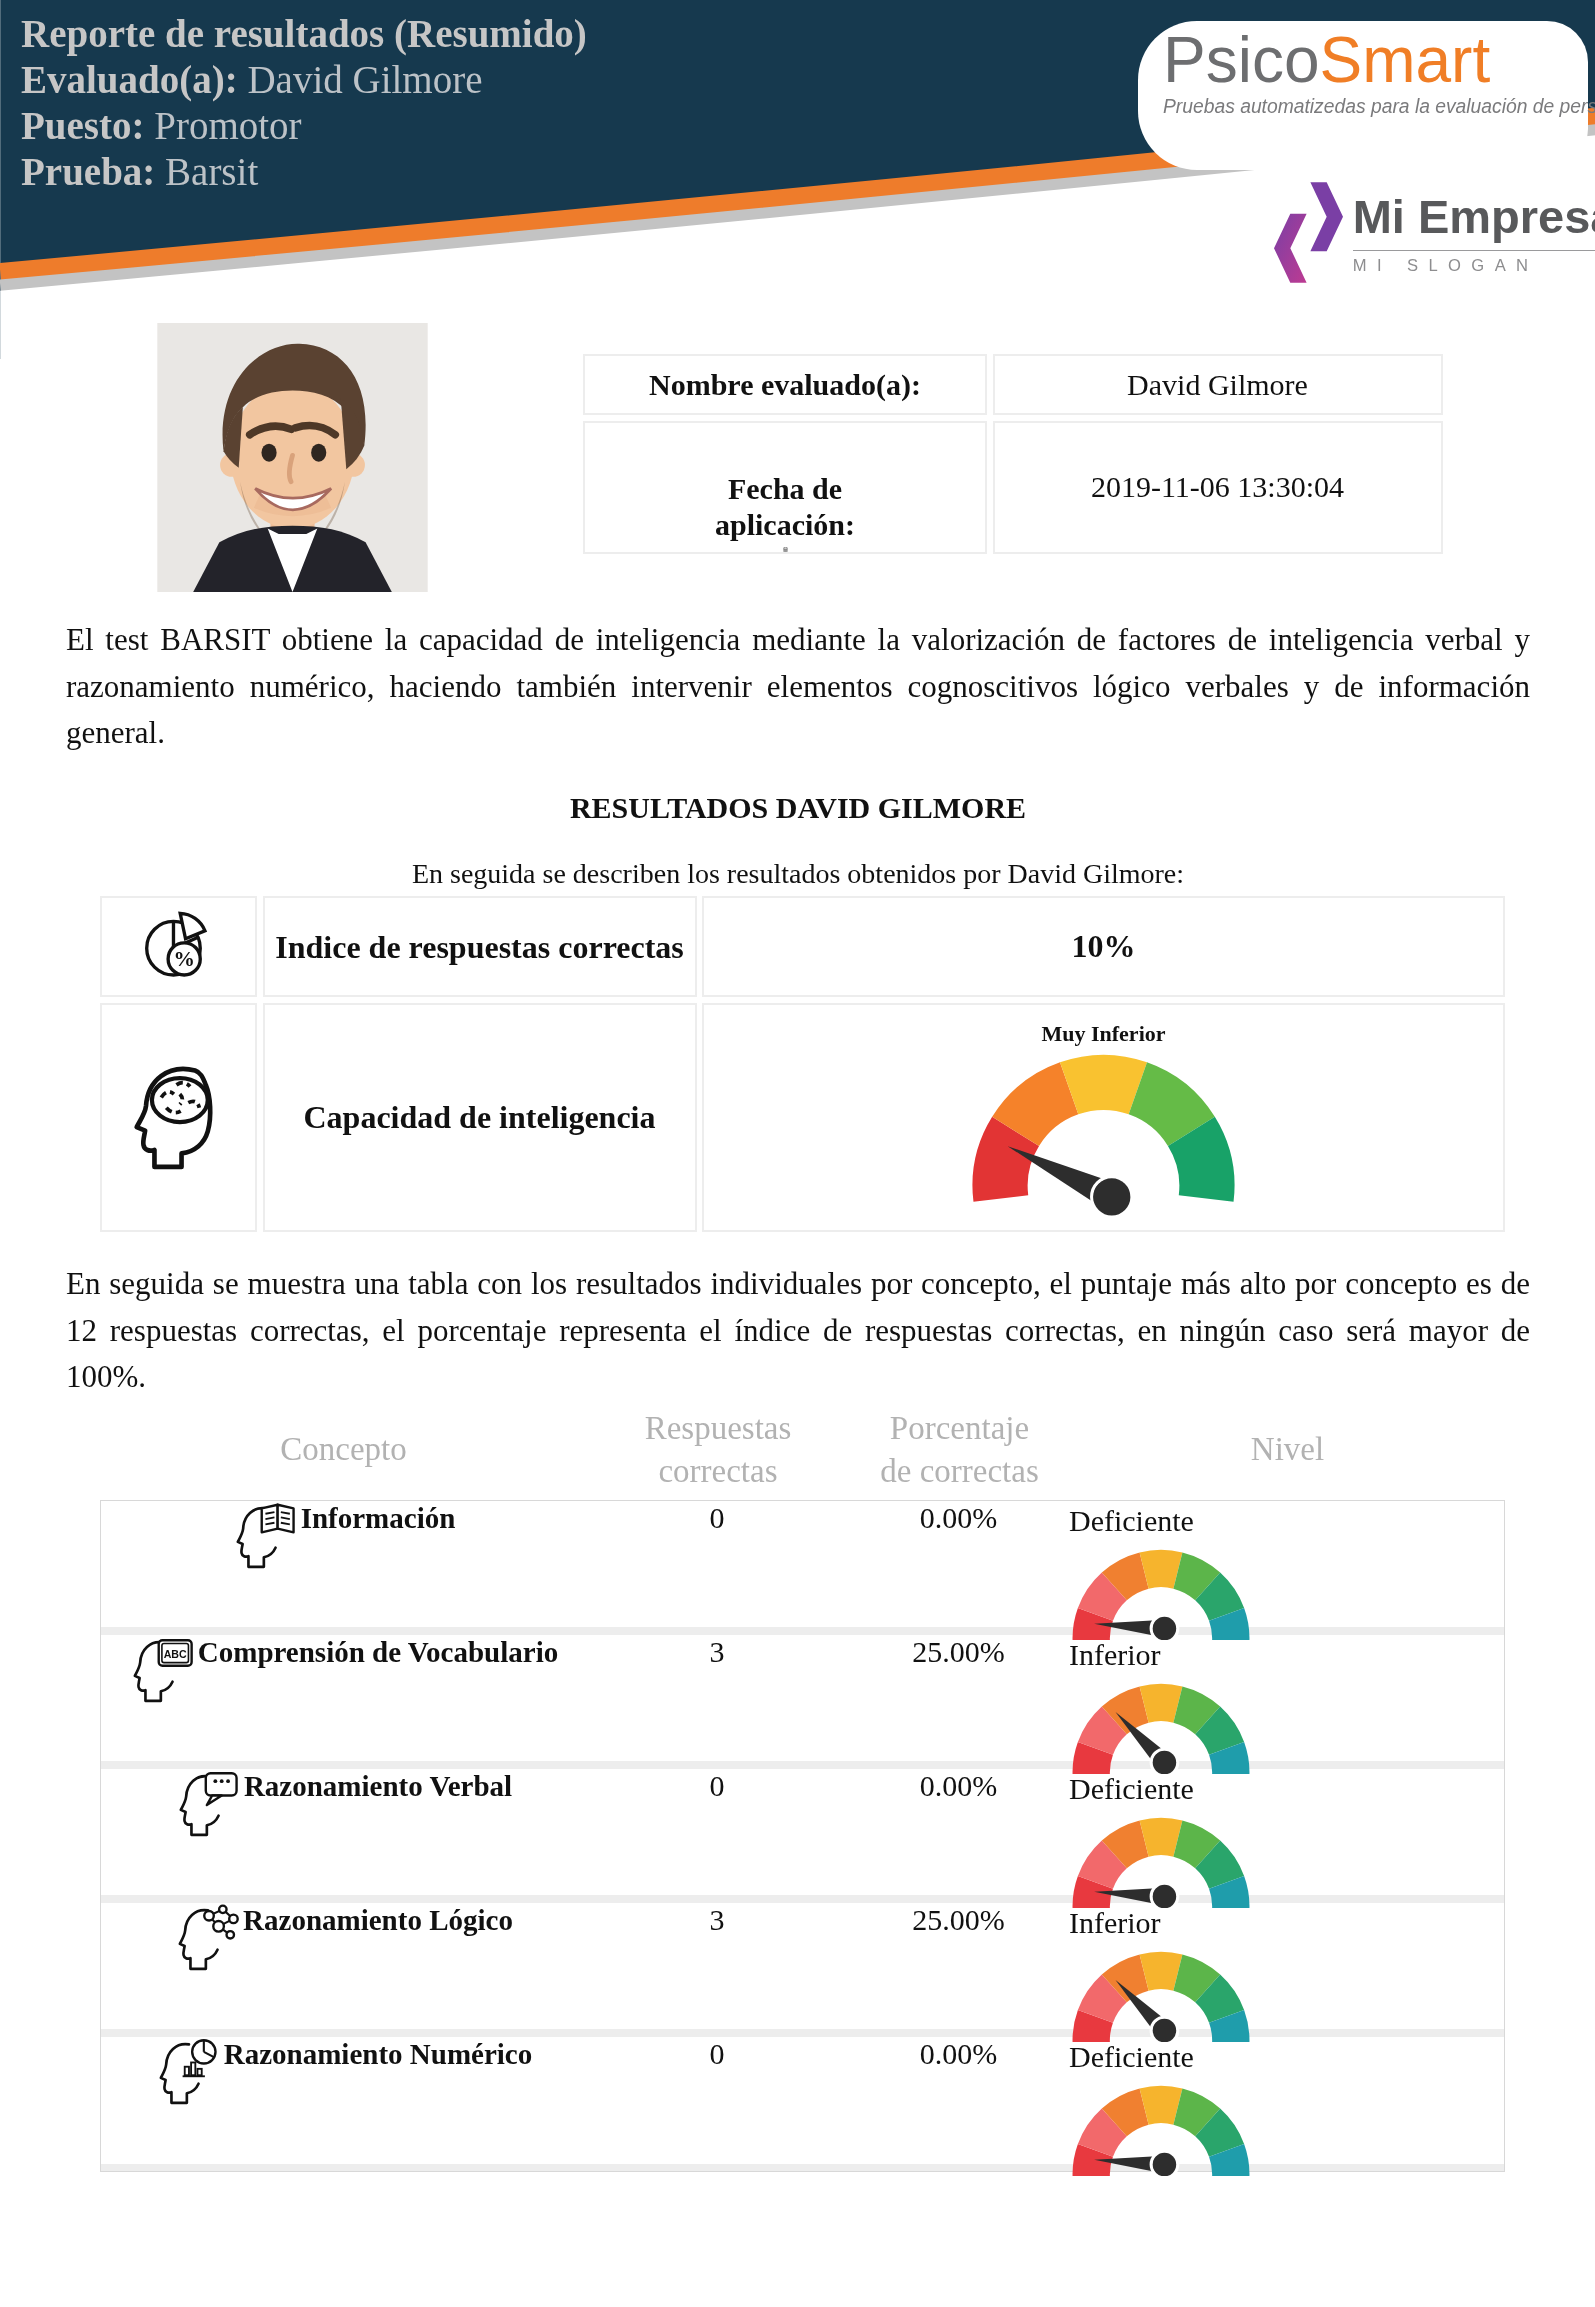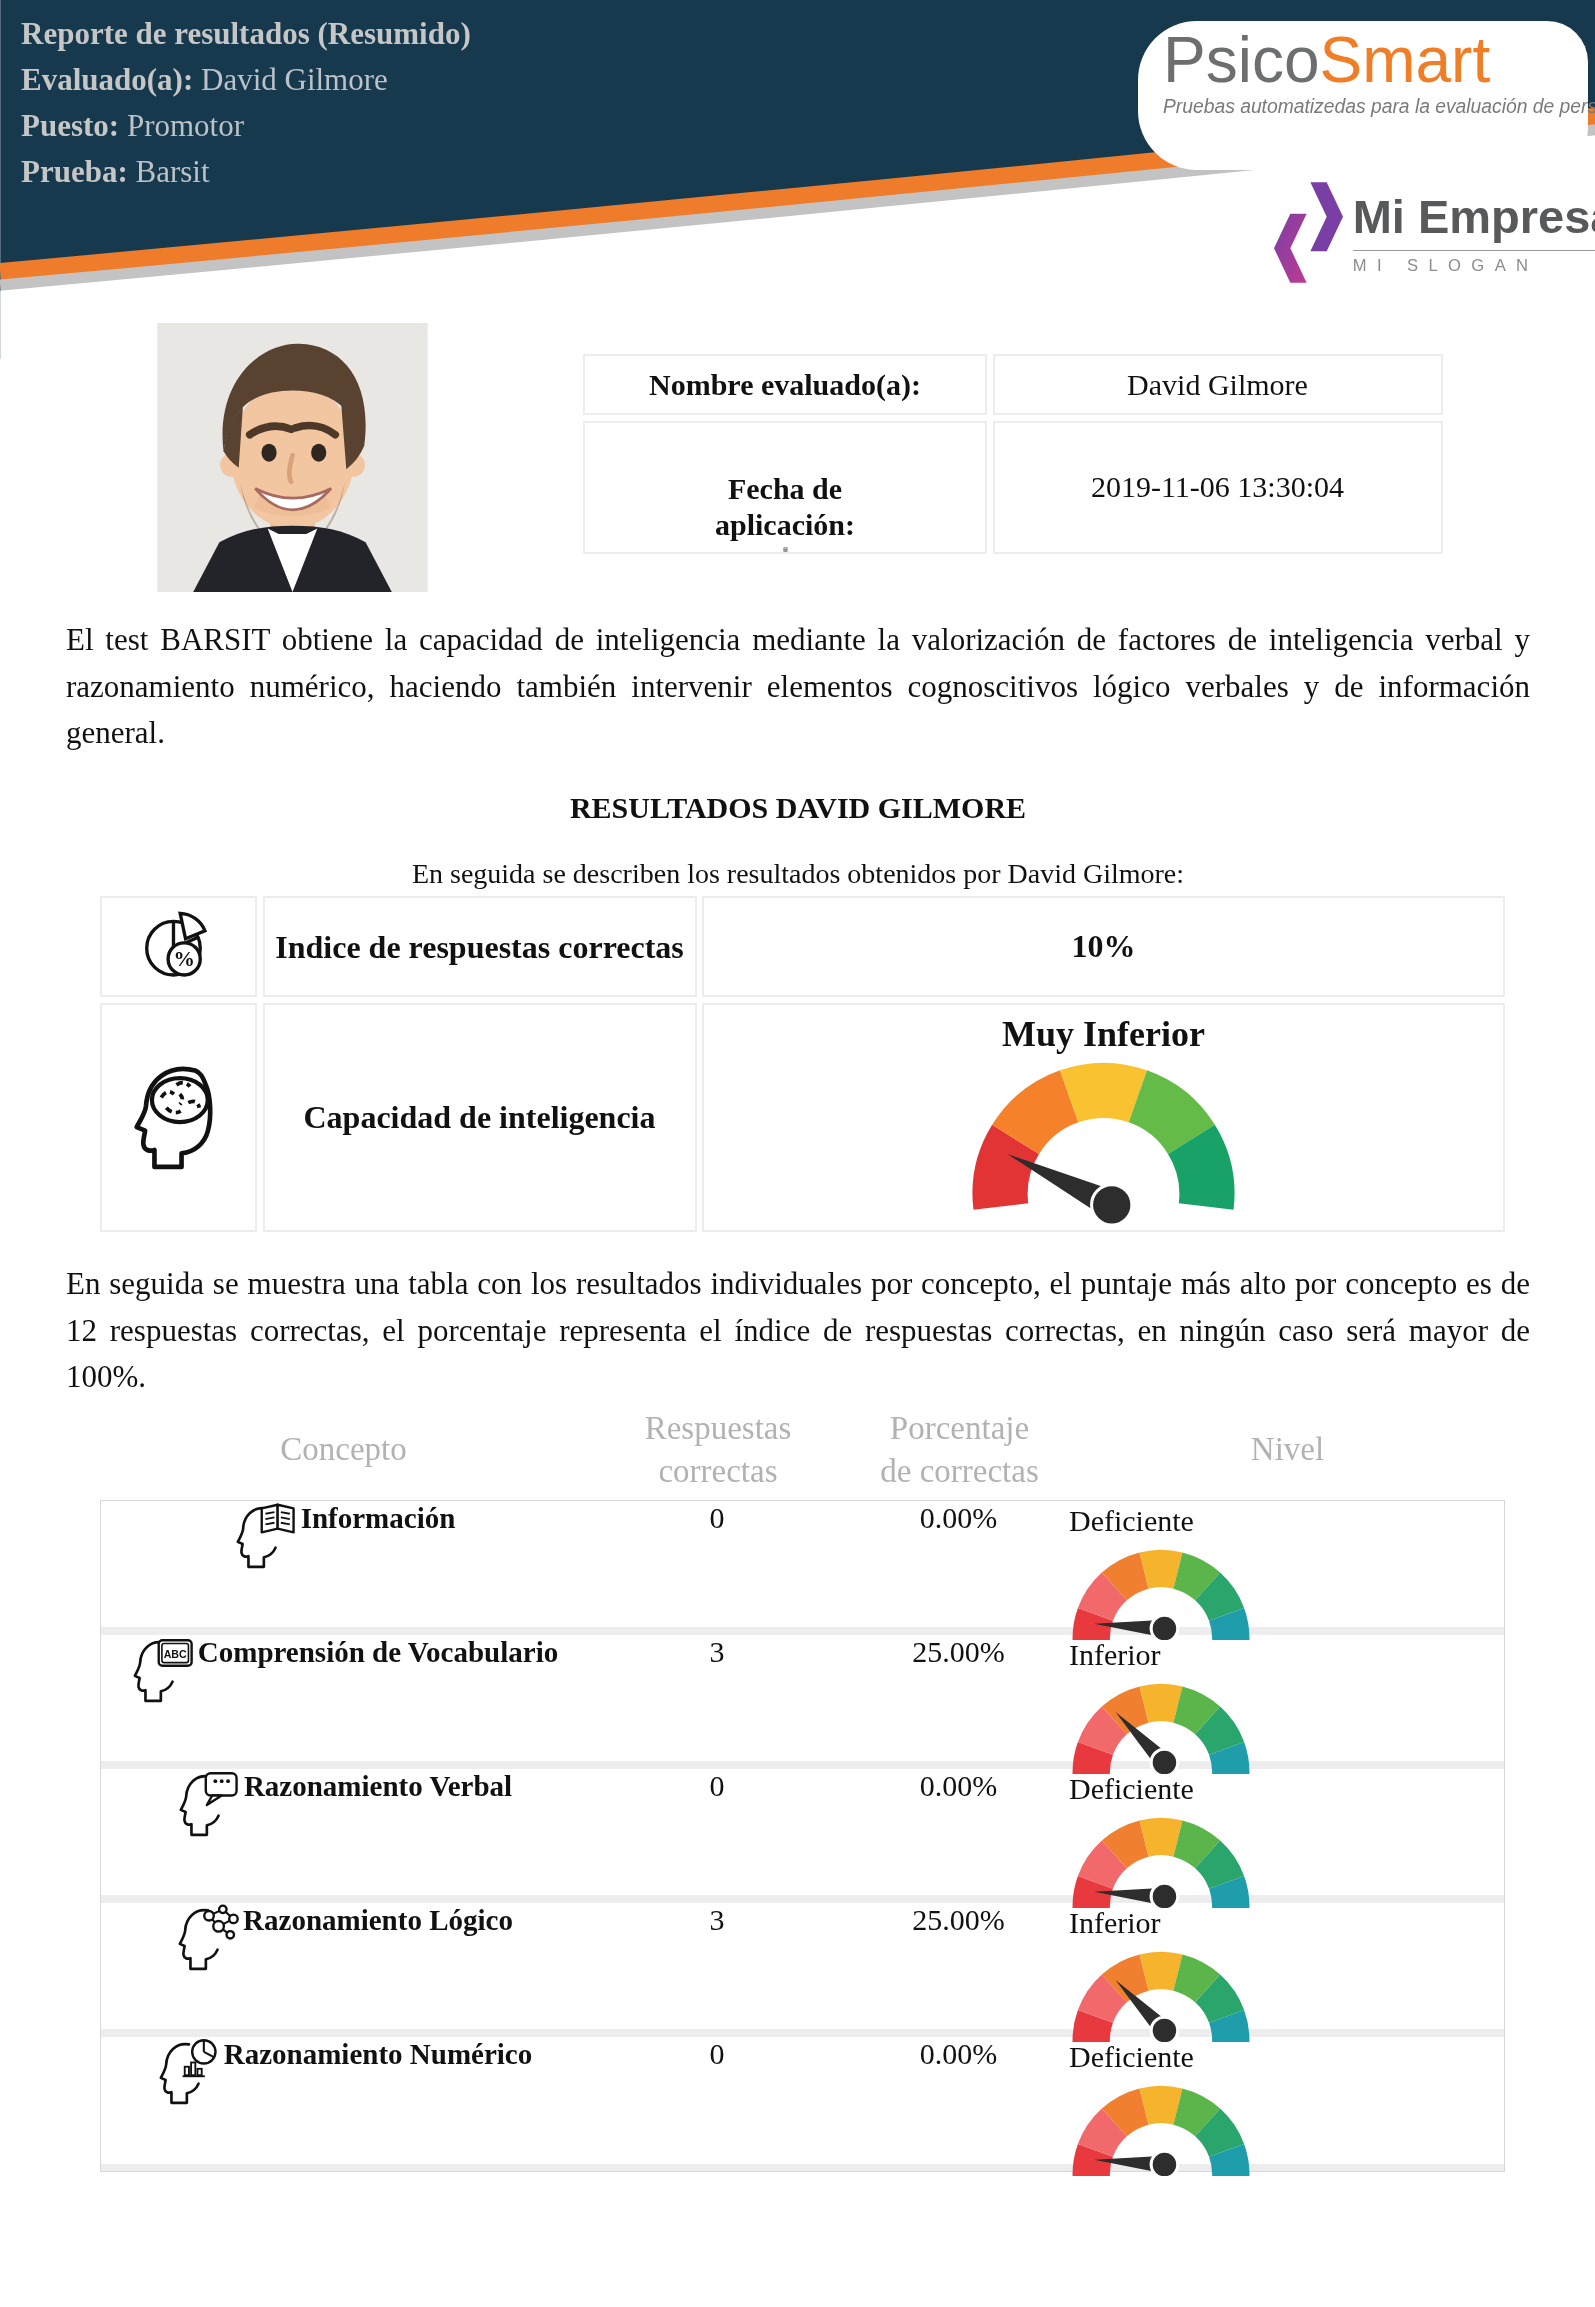--- a/index.html
+++ b/index.html
@@ -10,21 +10,21 @@
   }
   *{margin:0;padding:0;box-sizing:border-box;}
   html,body{background:#fff;}
   body{width:1596px;font-family:"Liberation Serif","DejaVu Serif",serif;color:var(--ink);}
   .page{position:relative;width:1596px;height:2307px;background:#fff;overflow:hidden;}
 
   
   .header{position:absolute;left:0;top:0;width:1596px;height:359px;}
   .header svg.curve{position:absolute;left:0;top:0;}
   .header-text{position:absolute;left:21px;top:11px;color:#c6c6c6;}
-  .header-text .line{font-size:31px;line-height:46px;font-weight:bold;}
+  .header-text .line{font-size:39px;line-height:46px;font-weight:bold;}
   .header-text .line .val{font-weight:normal;color:#bcc2c7;}
   .ps-pill{position:absolute;left:1138px;top:21px;width:450px;height:149px;background:#fff;
     border-radius:59px 0 0 59px;border-top-right-radius:41px;border-bottom-right-radius:41px;
     display:flex;align-items:flex-start;padding:7px 12.4px 7px 18px;}
   .ps-text{display:flex;flex-direction:column;margin-left:7px;}
   .ps-name{font-family:"Liberation Sans","DejaVu Sans",sans-serif;font-size:64px;line-height:64px;font-weight:500;color:var(--logo-gray);white-space:nowrap;}
   .ps-name .orange{color:var(--logo-orange);}
   .ps-tagline{font-family:"Liberation Sans","DejaVu Sans",sans-serif;font-style:italic;font-size:19.3px;color:#7a7a7c;margin-top:4.1px;white-space:nowrap;}
   .empresa{position:absolute;left:1274px;top:178px;display:flex;align-items:center;}
   .empresa-text{margin-left:9.7px;}
@@ -47,21 +47,21 @@
   .p1{top:617px;} .p2{top:1261px;}
   .results-heading{position:absolute;left:0;width:1596px;top:791px;text-align:center;font-size:30px;font-weight:bold;}
   .results-sub{position:absolute;left:0;width:1596px;top:858px;text-align:center;font-size:28px;}
 
   
   .summary{position:absolute;left:100px;top:896px;width:1405px;display:grid;
     grid-template-columns:157px 434px 803px;grid-template-rows:101px 229px;gap:5.5px;}
   .sum-cell{border:2.1px solid var(--table-border);display:flex;align-items:center;justify-content:center;flex-direction:column;}
   .sum-label{font-size:32px;font-weight:bold;text-align:center;line-height:1.25;}
   .sum-value{font-size:32px;font-weight:bold;}
-  .nivel-big{font-size:36px;font-weight:bold;margin:6px 0 0 0;}
+  .nivel-big{font-size:22px;font-weight:bold;margin:6px 0 0 0;}
 
   
   .concept-header{position:absolute;left:100px;top:1407px;width:1405px;display:grid;
     grid-template-columns:487px 262px:221px;grid-template-columns:487px 262px 221px 435px;
     color:var(--muted-header);font-size:33px;line-height:1.3;text-align:center;}
   .concept-header .h{display:flex;align-items:center;justify-content:center;}
   .concept-header .h span{display:inline-block;}
   .concept-header .narrow span{max-width:173px;}
   .concept-table{position:absolute;left:100px;top:1500px;width:1405px;border:1.4px solid #d8d8d8;}
   .c-row{display:grid;grid-template-columns:485px 262px 221px 434px;height:134px;border-bottom:8.3px solid var(--table-border);background:#fff;}

